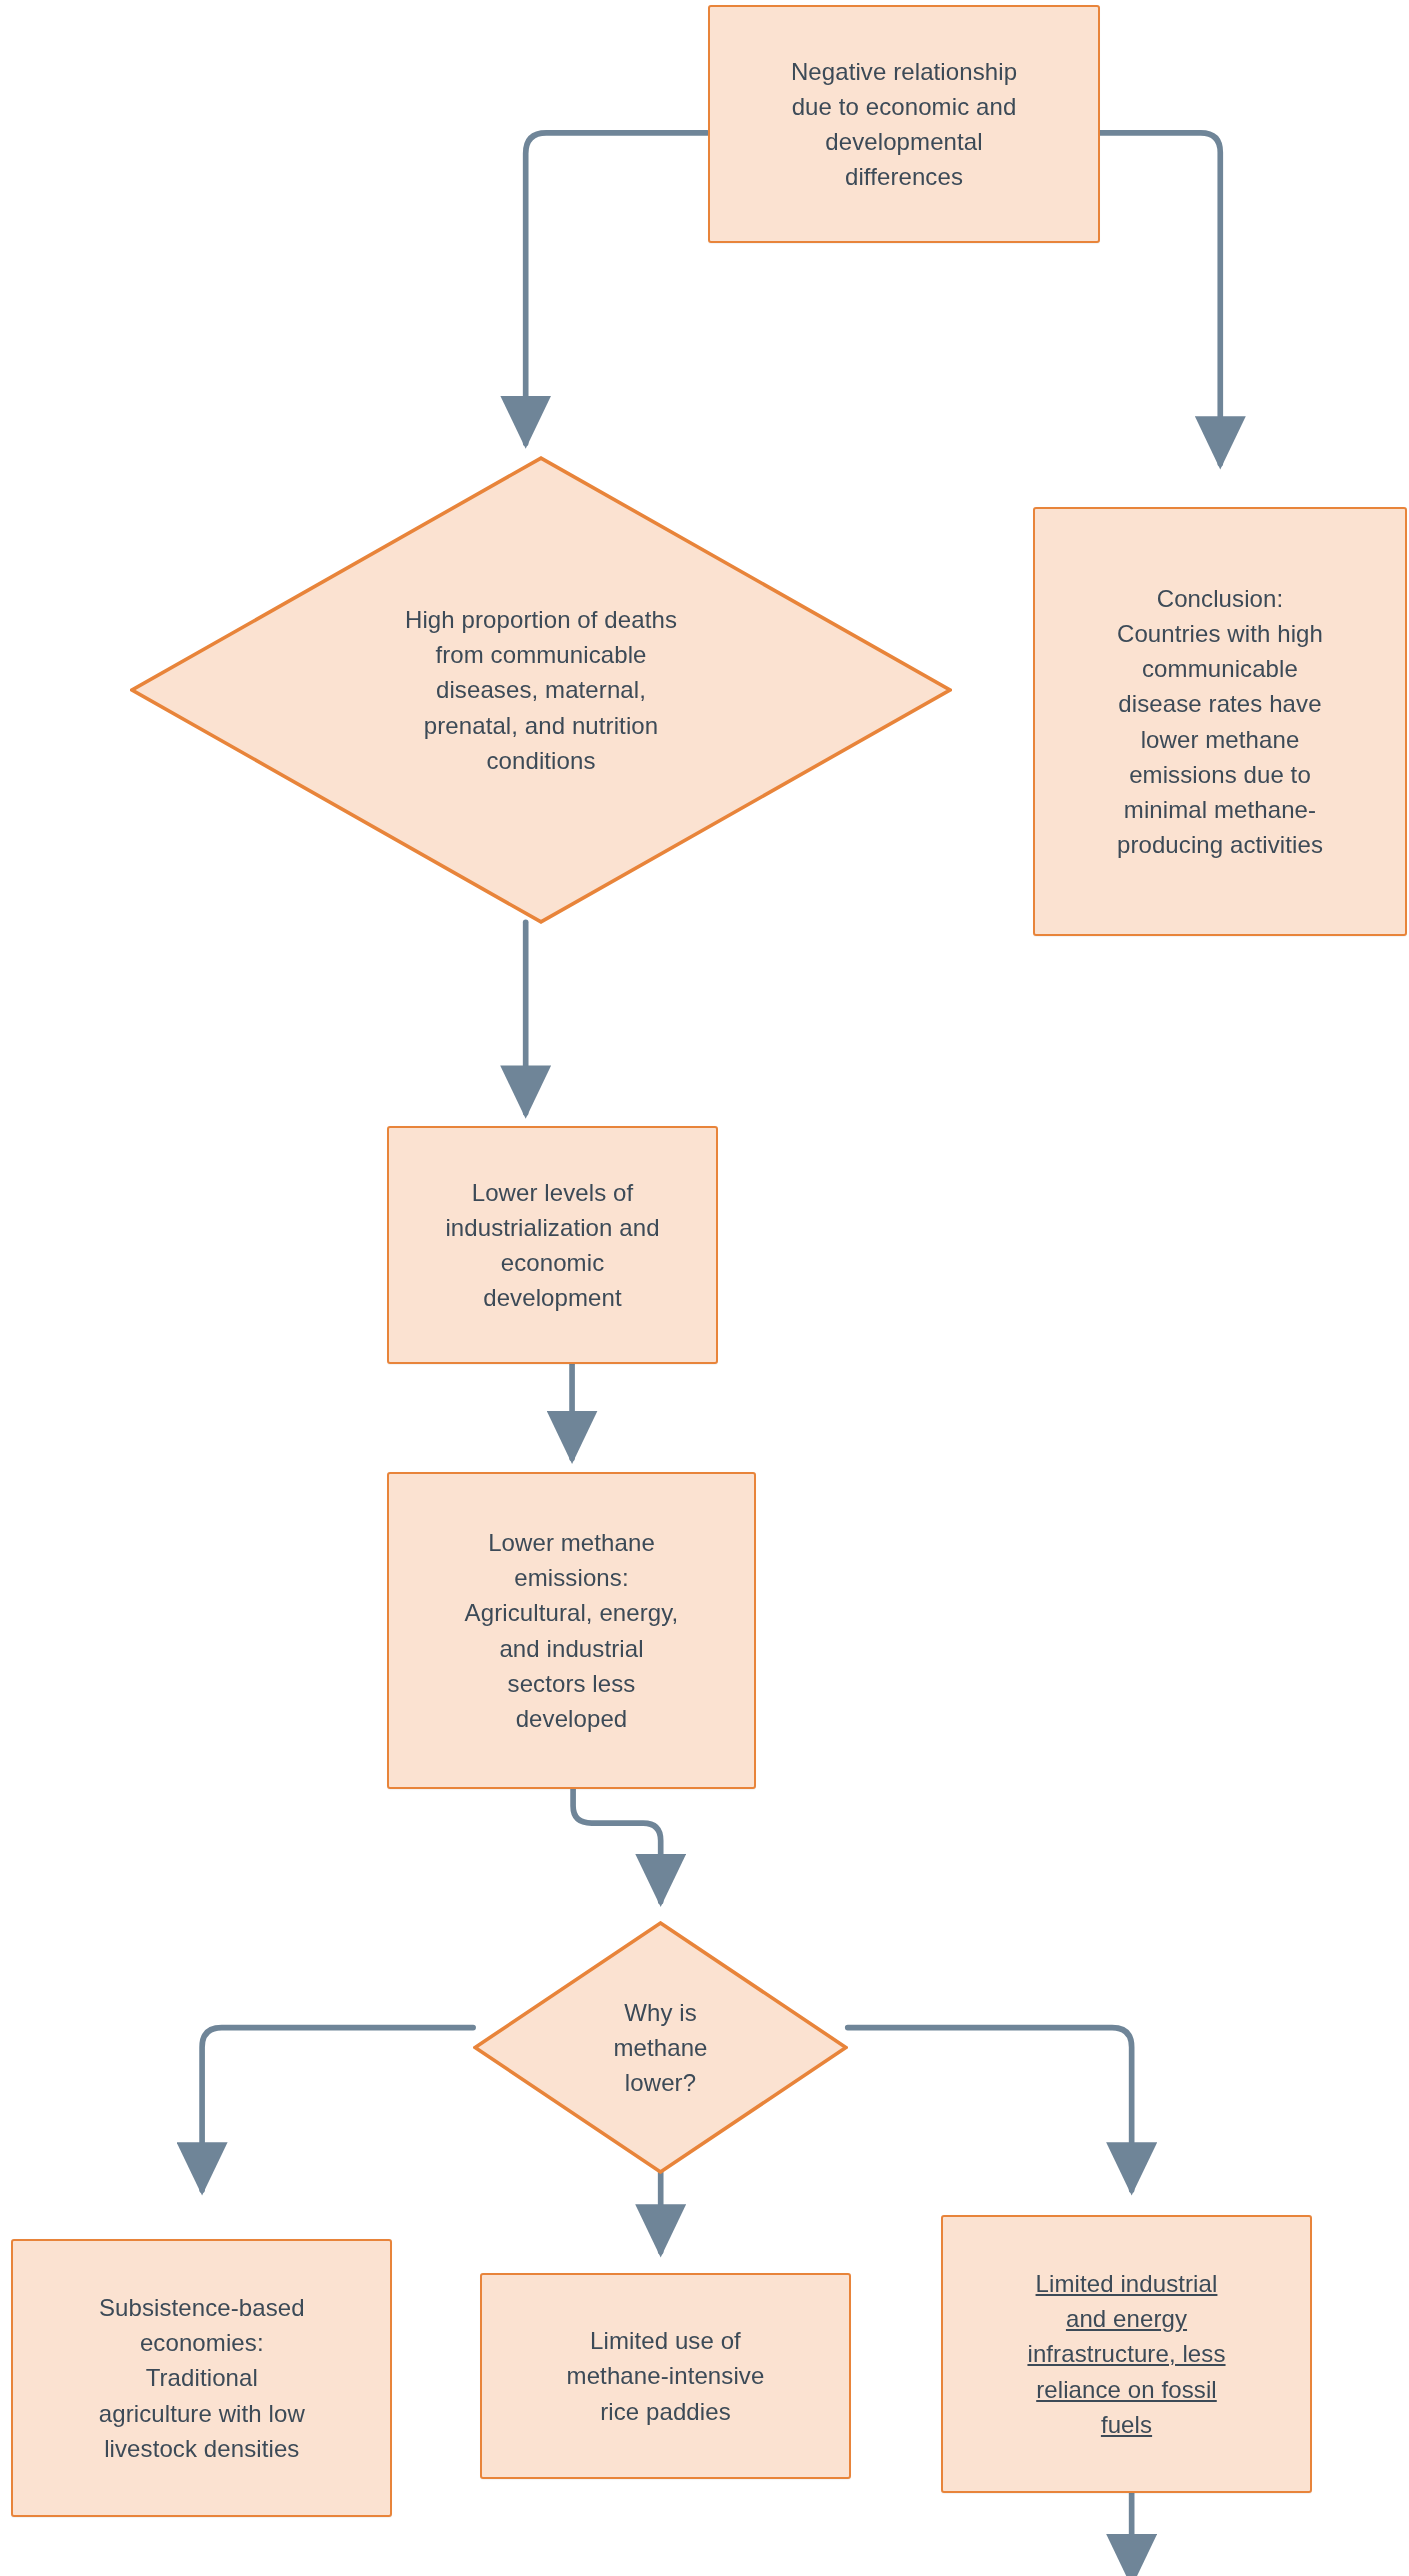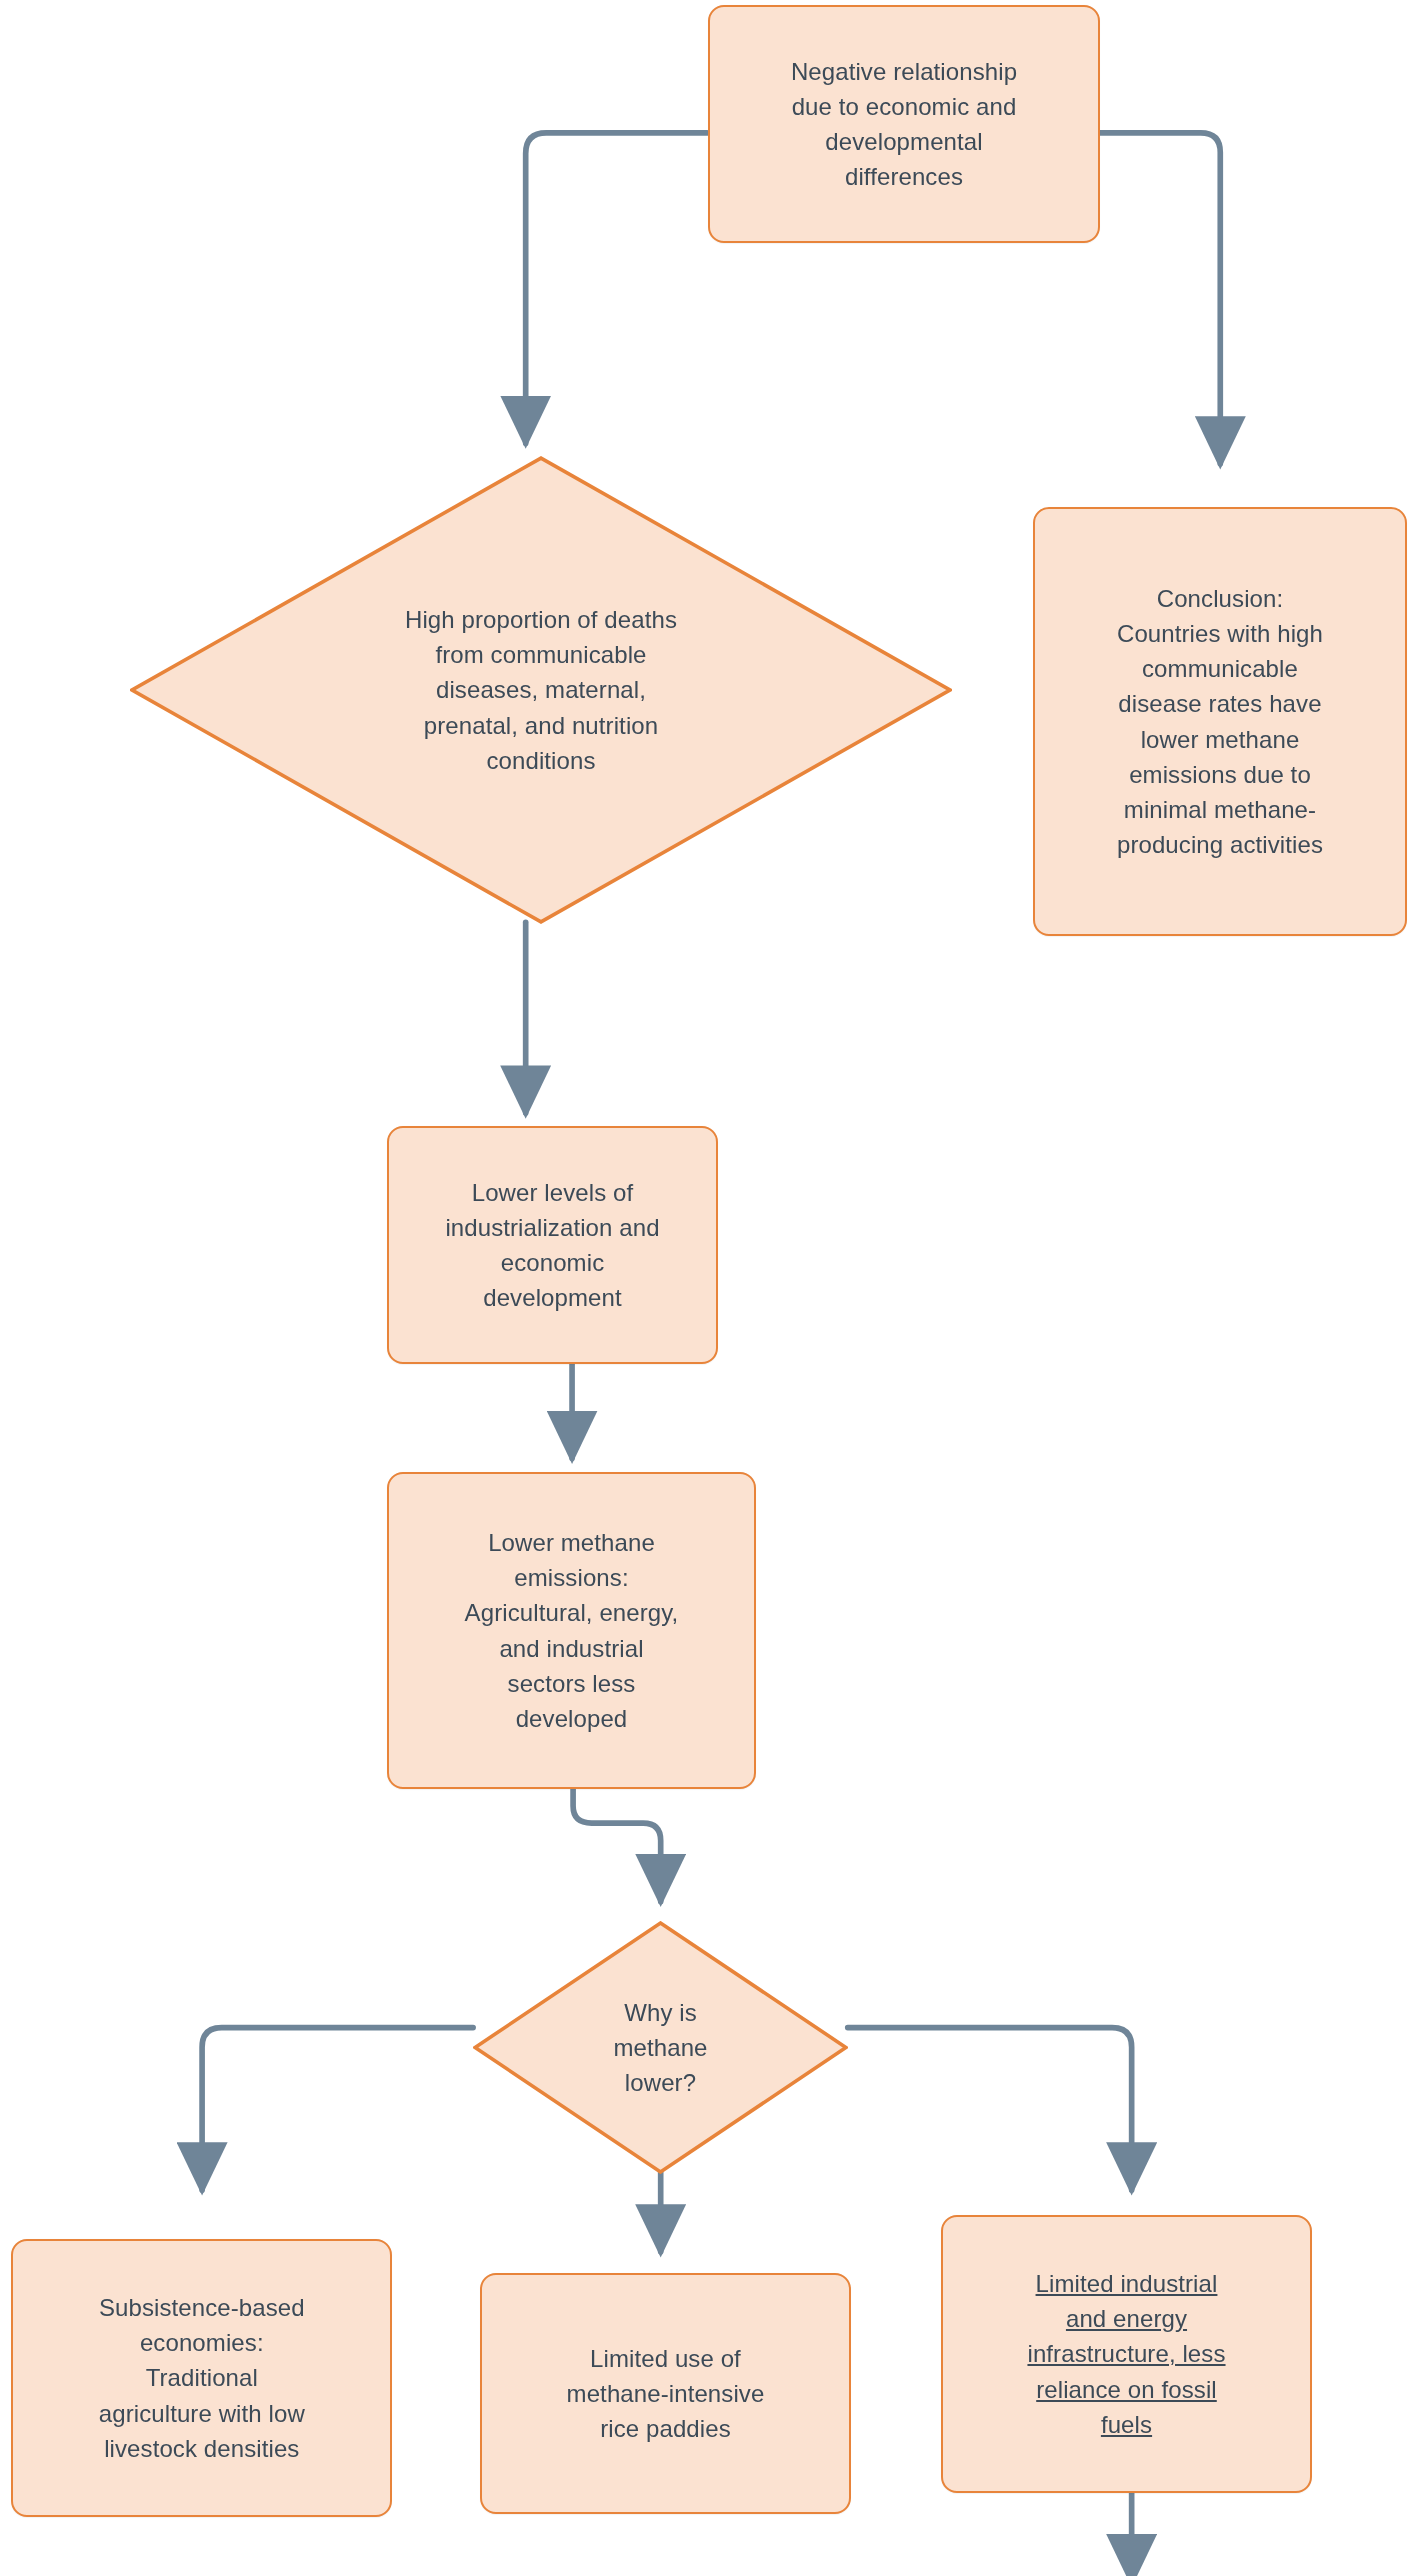--- a/index.html
+++ b/index.html
@@ -5,21 +5,21 @@
   html,body{margin:0;padding:0;background:#ffffff;}
   #stage{position:relative;width:1410px;height:2833px;background:#fff;
          font-family:"Liberation Sans","DejaVu Sans",sans-serif;overflow:hidden;}
   #edges{position:absolute;left:0;top:0;width:1410px;height:2833px;}
 
   .node{position:absolute;box-sizing:border-box;display:flex;align-items:center;
         justify-content:center;text-align:center;color:#3C4A57;
         font-size:24px;line-height:1.46;font-weight:400;
         letter-spacing:0.1px;white-space:pre-line;padding:7.2px 13.4px;}
 
-  .box{background:#FBE2D1;border:2.6px solid #E8843A;border-radius:16px;
+  .box{background:#FBE2D1;border:2.6px solid #E8843A;border-radius:3px;
        box-shadow:0 0.5px 1px rgba(0,0,0,.05);}
 
   .diamond{background:transparent;border:none;padding:0;}
   .diamond .dshape{position:absolute;left:0;top:0;width:100%;height:100%;}
   .diamond .dlabel{position:relative;z-index:2;width:62%;
         display:flex;align-items:center;justify-content:center;text-align:center;
         white-space:pre-line;}
 </style>
 </head>
 <body>
@@ -99,21 +99,21 @@
 methane
 lower?</div>
   </div>
 
   <div class="node box" style="left:11.3px;top:2215px;width:381px;height:278px;margin-top:24px;">Subsistence-based
 economies:
 Traditional
 agriculture with low
 livestock densities</div>
 
-  <div class="node box" style="left:480px;top:2273px;width:371px;height:241px;">Limited use of
+  <div class="node box" style="left:480px;top:2273px;width:371px;height:206px;">Limited use of
 methane-intensive
 rice paddies</div>
 
   <div class="node box" style="left:941px;top:2215px;width:371px;height:278px;text-decoration:underline;">Limited industrial
 and energy
 infrastructure, less
 reliance on fossil
 fuels</div>
 
 </div>

